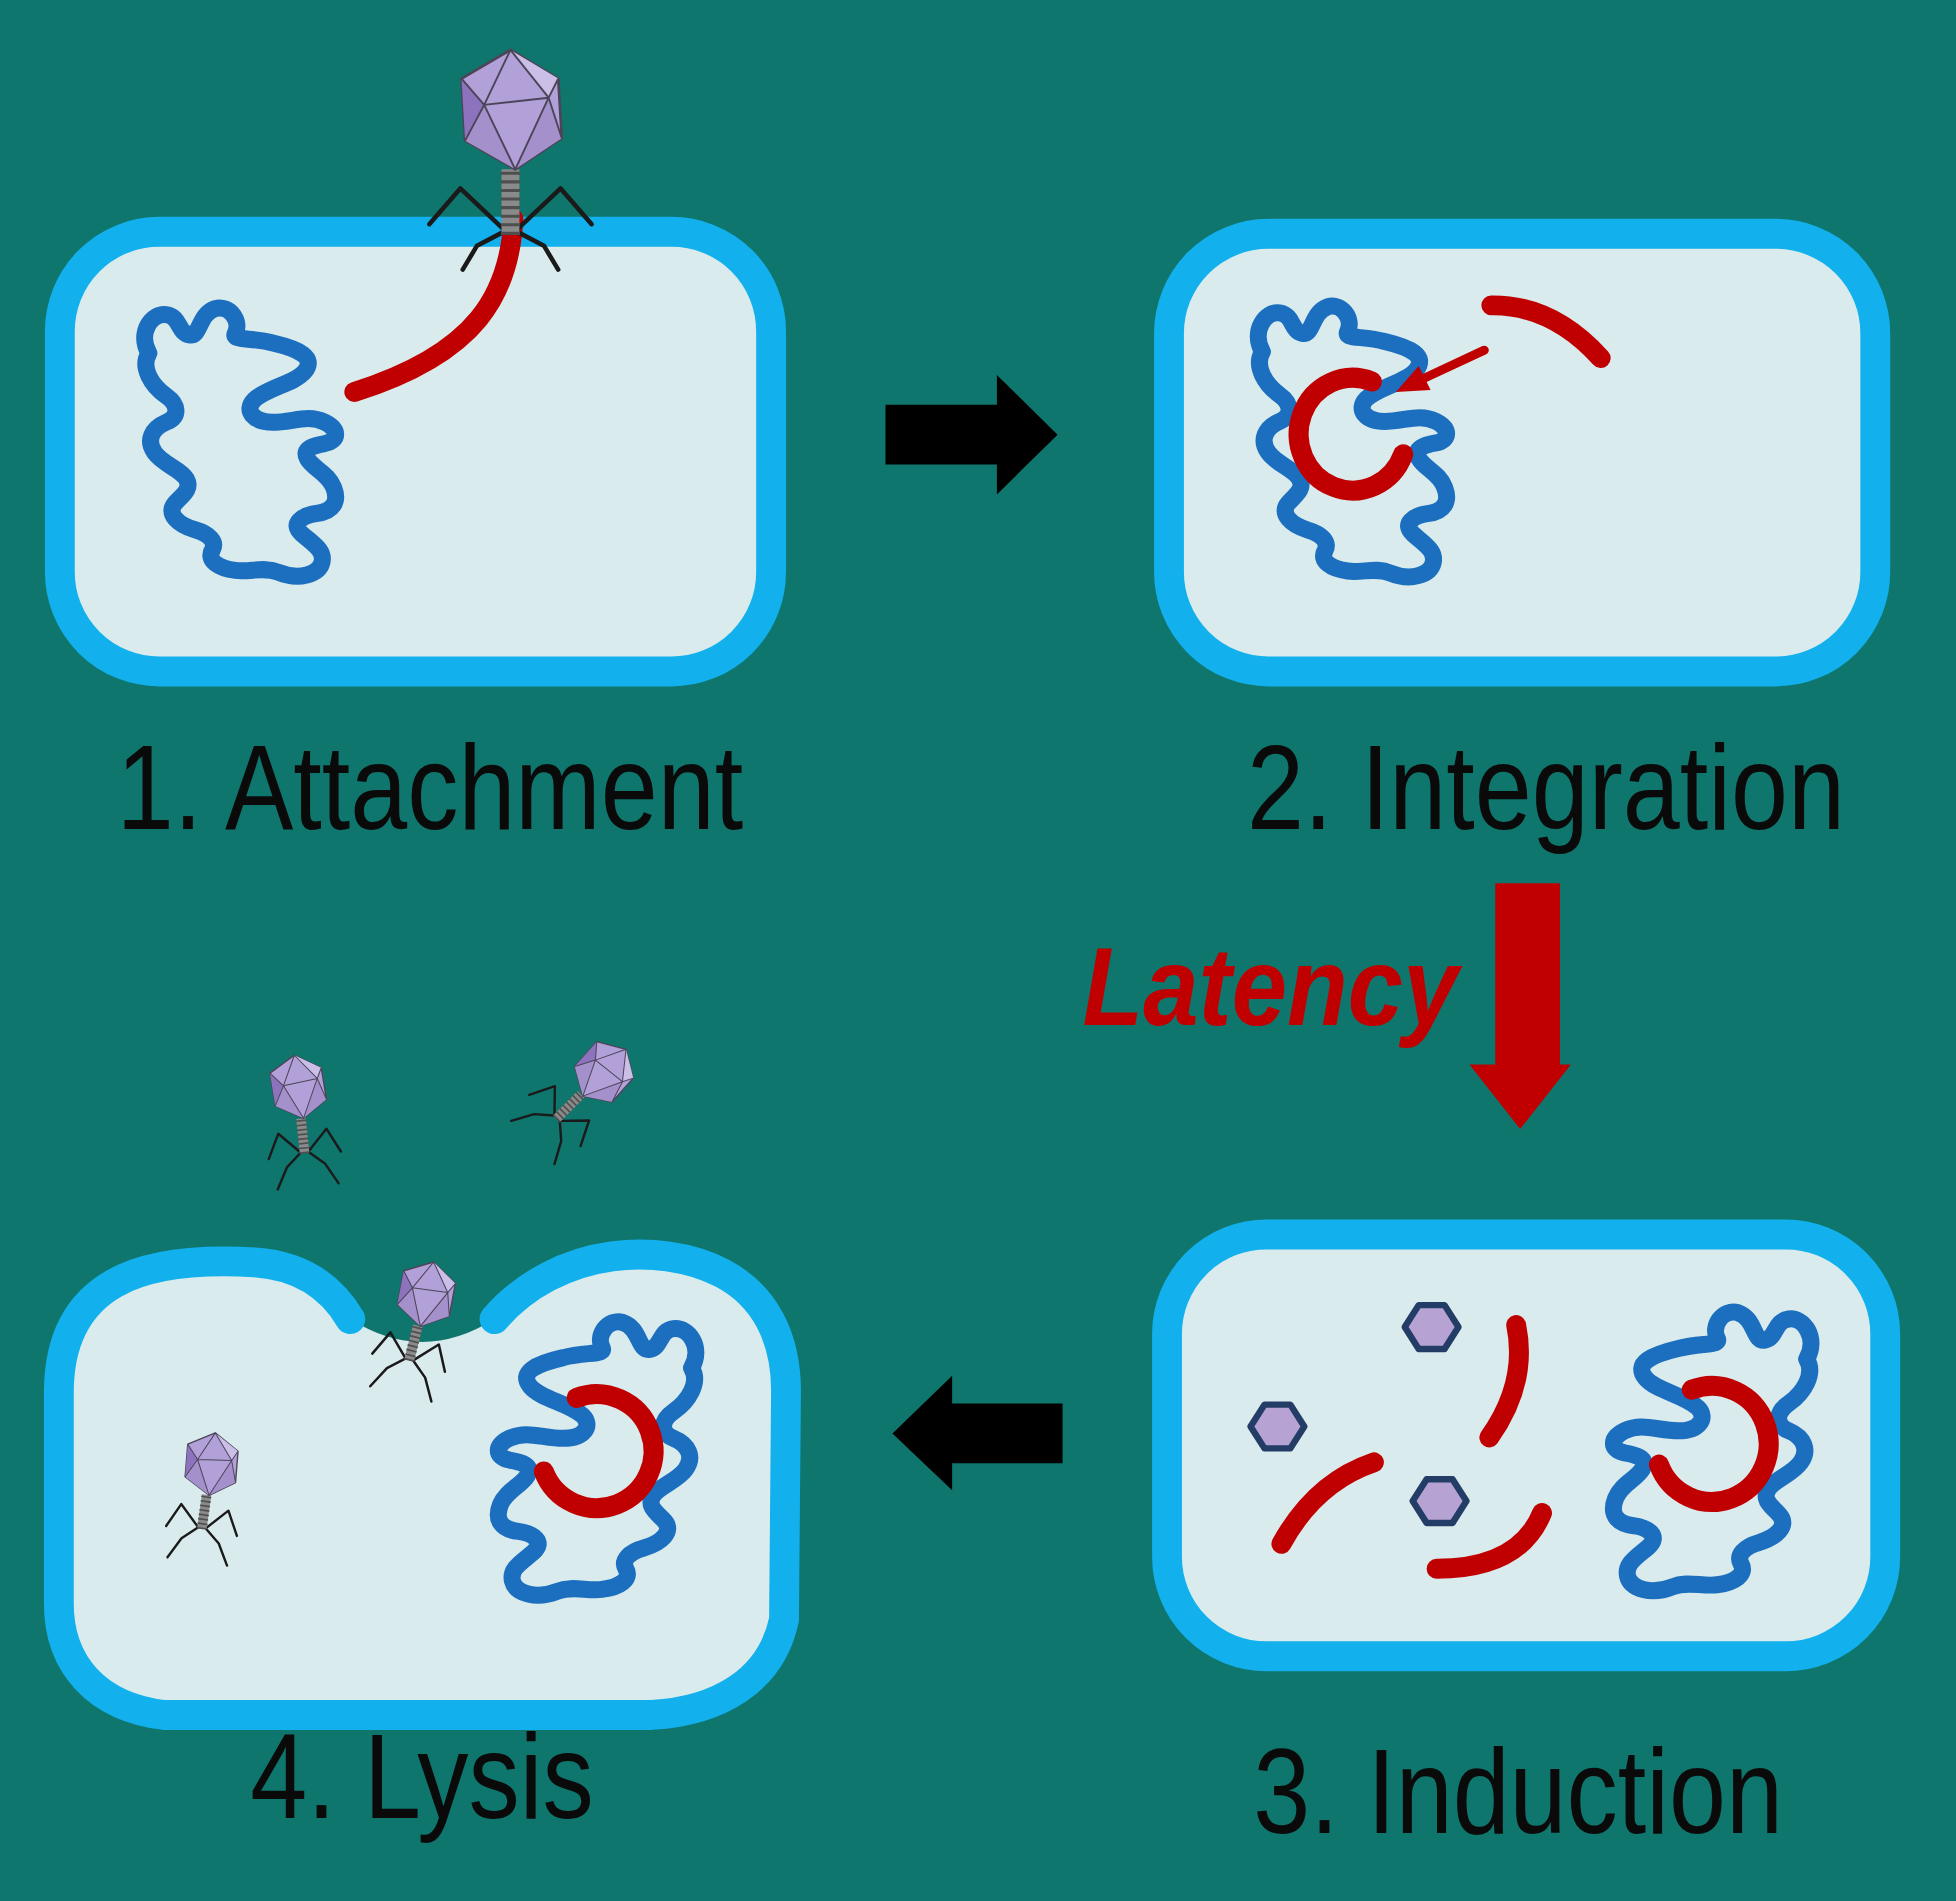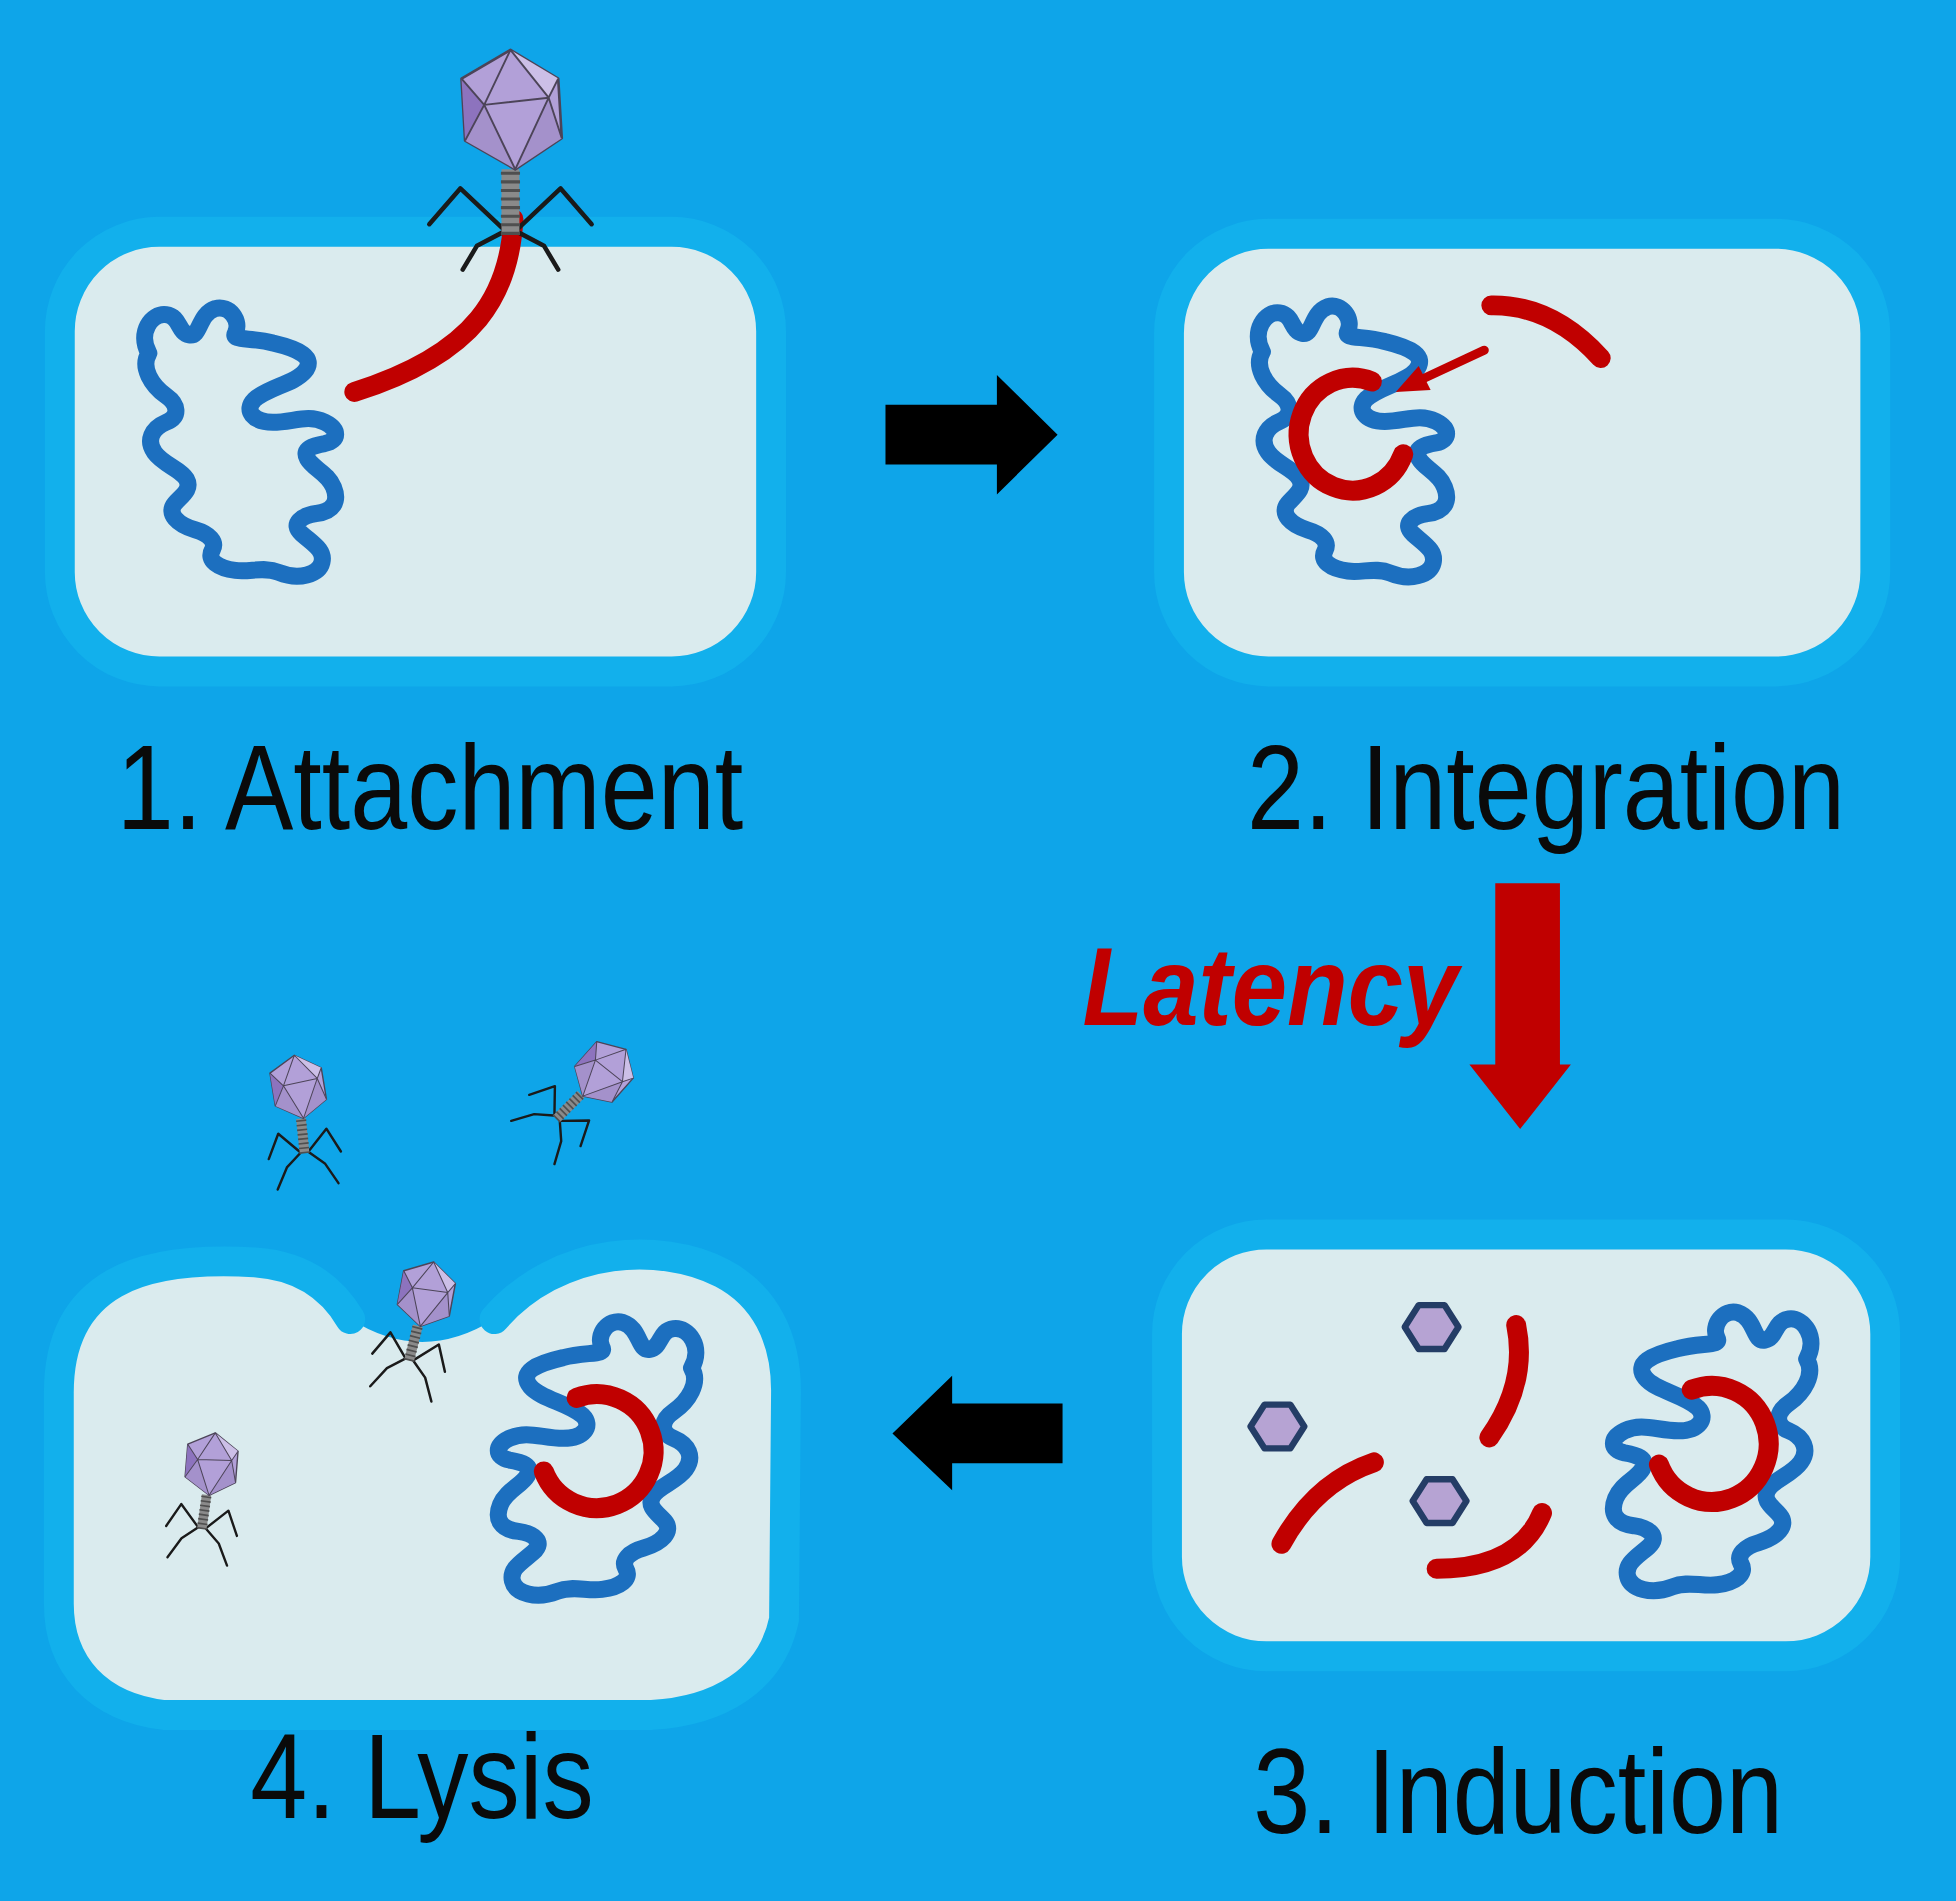--- a/index.html
+++ b/index.html
@@ -1,19 +1,19 @@
 <!DOCTYPE html>
 <html style="--membrane: #12b0ec; --cytoplasm: #daebee; --chromosome: #1c6fbf; --viral-dna: #c00000; --arrow-black: #000000; --label-text: #0a0a0a; --phage-head: #b2a0d8; --phage-head-dark: #8d73be; --phage-head-mid: #a491cb; --phage-head-light: #ccbfe7; --phage-outline: #4c4458; --tail-gray: #8a8a8a; --tail-rib: #4f4f4f; --leg-black: #1a1a1a; --capsid-fill: #b6a3d3; --capsid-stroke: #243d66;"><head>
 <meta charset="utf-8">
 <style>
   html,body{margin:0;padding:0;background:#ffffff;}
   .canvas{
     position:relative;
     width:1956px;height:1901px;
-    background:#0ea5e9;
+    background:#0f766e;
     font-family:"Liberation Sans", sans-serif;
     overflow:hidden;
   }
   svg{display:block;}
 
   
   .cell-fill{fill:var(--cytoplasm);}
   .cell-stroke{fill:var(--cytoplasm);stroke:var(--membrane);stroke-width:30px;}
   .cell-stroke-open{fill:none;stroke:var(--membrane);stroke-width:30px;stroke-linecap:round;}
 

